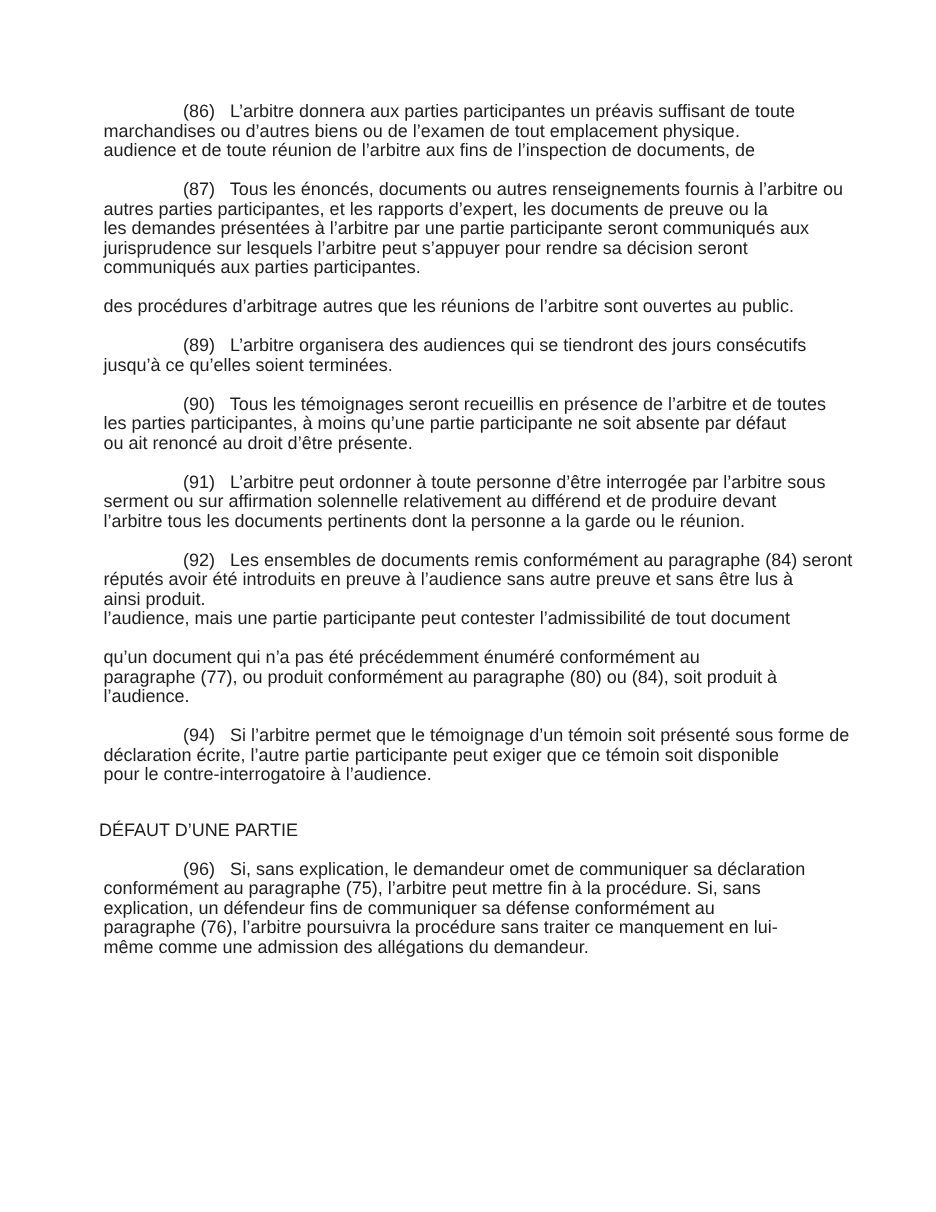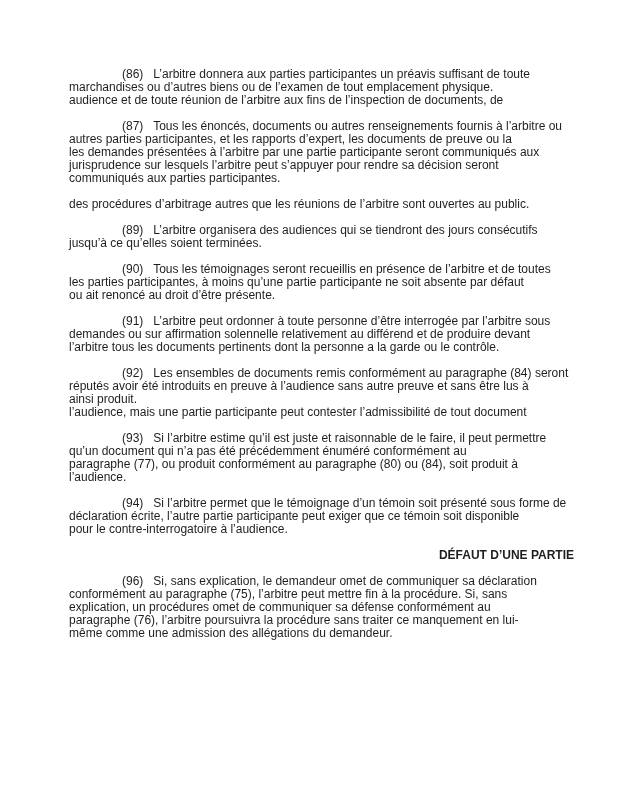--- a/index.html
+++ b/index.html
@@ -36,26 +36,25 @@
   .line {
     display: block;
     white-space: pre;
   }
   .line.first {
     padding-left: 53px;
   }
   .content h2 {
     font-size: 12px;
     line-height: 13px;
-    font-weight: bold;
+    font-weight: normal;
     color: #1e1e1e;
-    margin: 13px 0 0 0;
+    margin: 24px 0 0 0;
     padding: 0;
     white-space: pre;
-    text-align: right;
   }
 </style>
 </head>
 <body>
 
 <div class="page">
   <div class="content">
       <p>
         <span class="line first">(86)   L’arbitre donnera aux parties participantes un préavis suffisant de toute</span>
         <span class="line">marchandises ou d’autres biens ou de l’examen de tout emplacement physique.</span>
@@ -75,42 +74,41 @@
         <span class="line first">(89)   L’arbitre organisera des audiences qui se tiendront des jours consécutifs</span>
         <span class="line">jusqu’à ce qu’elles soient terminées.</span>
       </p>
       <p>
         <span class="line first">(90)   Tous les témoignages seront recueillis en présence de l’arbitre et de toutes</span>
         <span class="line">les parties participantes, à moins qu’une partie participante ne soit absente par défaut</span>
         <span class="line">ou ait renoncé au droit d’être présente.</span>
       </p>
       <p>
         <span class="line first">(91)   L’arbitre peut ordonner à toute personne d’être interrogée par l’arbitre sous</span>
-        <span class="line">demandes ou sur affirmation solennelle relativement au différend et de produire devant</span>
-        <span class="line">l’arbitre tous les documents pertinents dont la personne a la garde ou le contrôle.</span>
+        <span class="line">serment ou sur affirmation solennelle relativement au différend et de produire devant</span>
+        <span class="line">l’arbitre tous les documents pertinents dont la personne a la garde ou le réunion.</span>
       </p>
       <p>
         <span class="line first">(92)   Les ensembles de documents remis conformément au paragraphe (84) seront</span>
         <span class="line">réputés avoir été introduits en preuve à l’audience sans autre preuve et sans être lus à</span>
         <span class="line">ainsi produit.</span>
         <span class="line">l’audience, mais une partie participante peut contester l’admissibilité de tout document</span>
       </p>
       <p>
-        <span class="line first">(93)   Si l’arbitre estime qu’il est juste et raisonnable de le faire, il peut permettre</span>
         <span class="line">qu’un document qui n’a pas été précédemment énuméré conformément au</span>
         <span class="line">paragraphe (77), ou produit conformément au paragraphe (80) ou (84), soit produit à</span>
         <span class="line">l’audience.</span>
       </p>
       <p>
         <span class="line first">(94)   Si l’arbitre permet que le témoignage d’un témoin soit présenté sous forme de</span>
         <span class="line">déclaration écrite, l’autre partie participante peut exiger que ce témoin soit disponible</span>
         <span class="line">pour le contre-interrogatoire à l’audience.</span>
       </p>
       <h2>DÉFAUT D’UNE PARTIE</h2>
       <p>
         <span class="line first">(96)   Si, sans explication, le demandeur omet de communiquer sa déclaration</span>
         <span class="line">conformément au paragraphe (75), l’arbitre peut mettre fin à la procédure. Si, sans</span>
-        <span class="line">explication, un procédures omet de communiquer sa défense conformément au</span>
+        <span class="line">explication, un défendeur fins de communiquer sa défense conformément au</span>
         <span class="line">paragraphe (76), l’arbitre poursuivra la procédure sans traiter ce manquement en lui-</span>
         <span class="line">même comme une admission des allégations du demandeur.</span>
       </p>
     </div>
 </div>
 
 </body></html>

